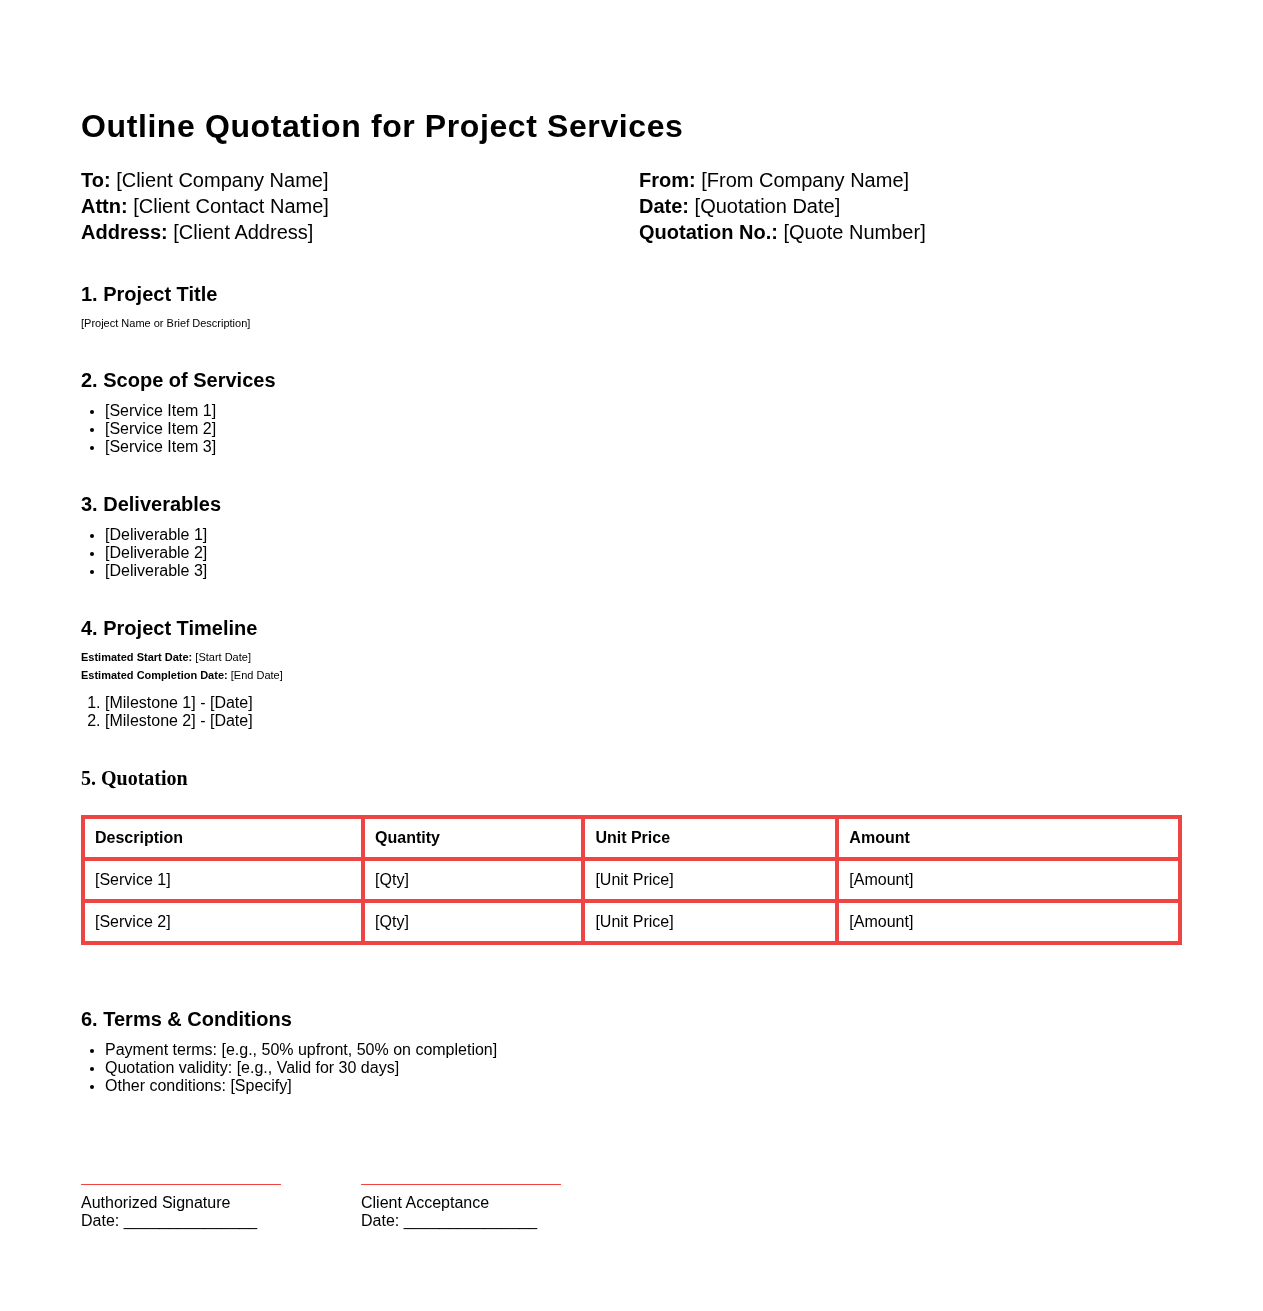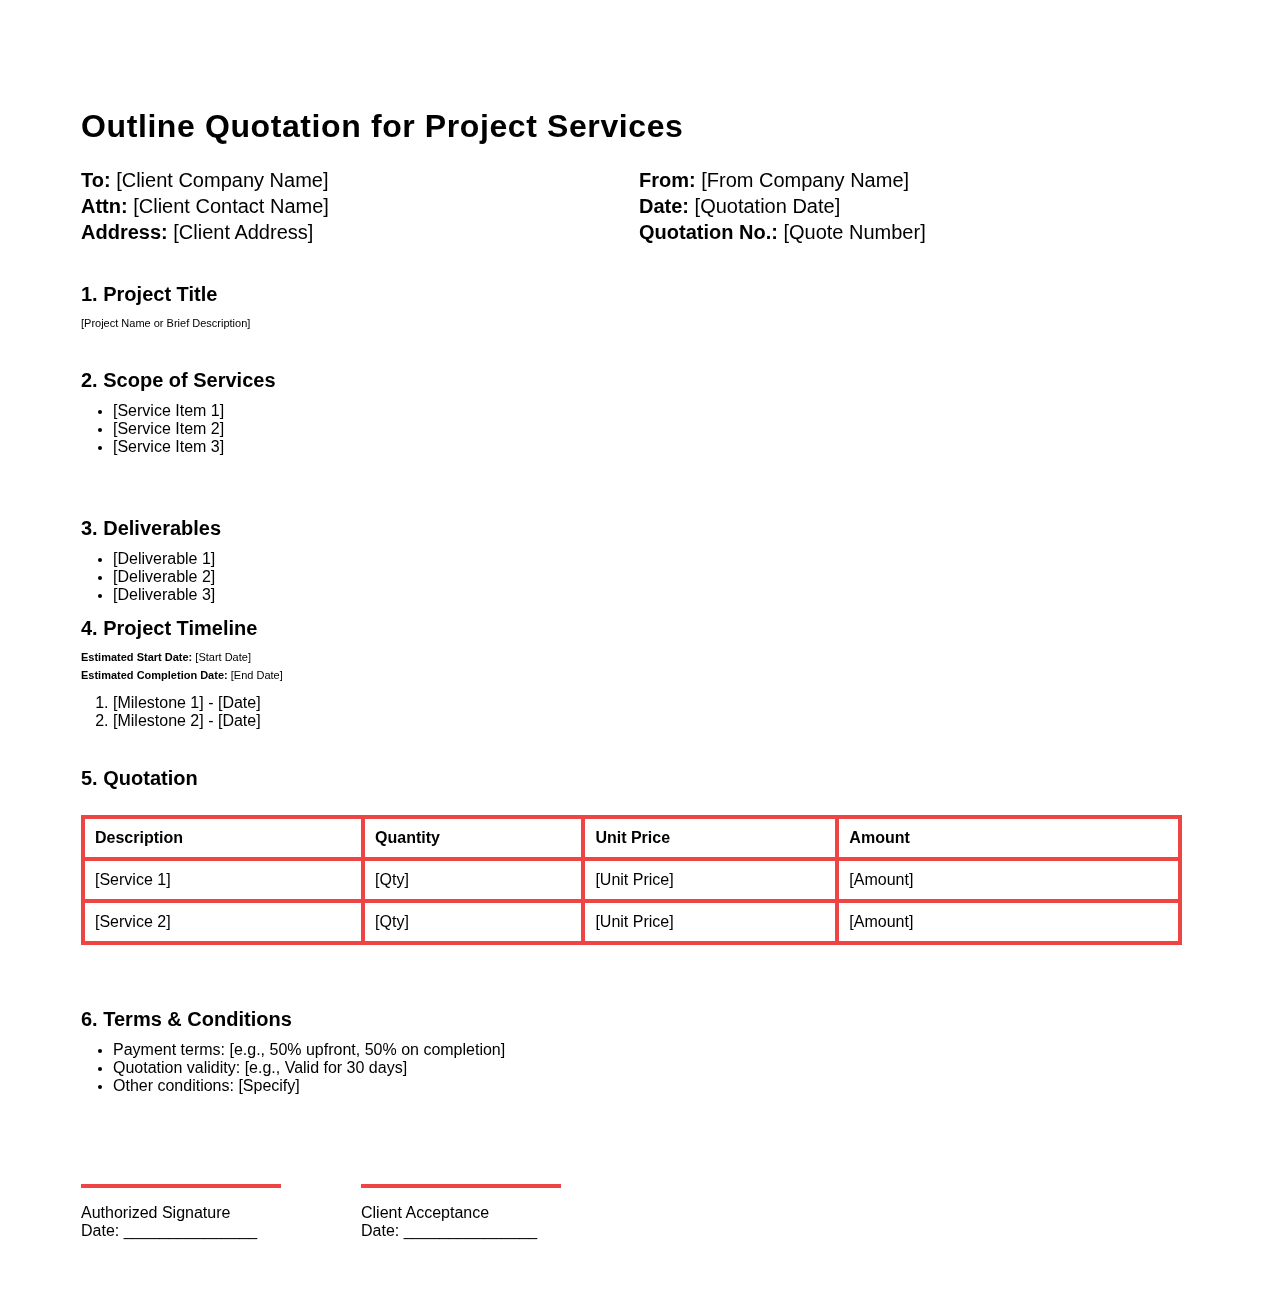--- a/index.html
+++ b/index.html
@@ -48,21 +48,21 @@
       font-size: 20px;
       line-height: 30px;
       font-weight: bold;
     }
     .sec p {
       margin: 0;
       font-size: 11px;
       line-height: 18px;
     }
     .sec ul, .sec ol {
-      margin: 8px;
+      margin: 0;
       padding-left: 24px;
       font-size: 16px;
       line-height: 18px;
     }
     .sec ul li::marker { font-size: 14px; }
 
     table.quote {
       position: absolute;
       left: 81px;
       top: 815px;
@@ -78,22 +78,22 @@
       vertical-align: middle;
     }
     table.quote th { font-weight: bold; }
     table.quote td.total-label { text-align: right; font-weight: bold; }
     table.quote td.total-value { font-weight: bold; }
 
     .sig {
       position: absolute;
       top: 1184px;
       width: 200px;
-      border-top: 4px solid #ef4444;
-      padding-top: 16px;
+      border-top: 1px solid #ef4444;
+      padding-top: 9px;
       font-size: 16px;
       line-height: 18px;
     }
     .sig.left { left: 81px; }
     .sig.right { left: 361px; }
   </style>
 </head>
 <body>
 
 <div class="page">
@@ -119,40 +119,40 @@
 
   <div class="sec" style="top:365px;">
     <h2>2. Scope of Services</h2>
     <ul style="margin-top:7px;">
       <li>[Service Item 1]</li>
       <li>[Service Item 2]</li>
       <li>[Service Item 3]</li>
     </ul>
   </div>
 
-  <div class="sec" style="top:513px;">
+  <div class="sec" style="top:489px;">
     <h2>3. Deliverables</h2>
     <ul style="margin-top:7px;">
       <li>[Deliverable 1]</li>
       <li>[Deliverable 2]</li>
       <li>[Deliverable 3]</li>
     </ul>
   </div>
 
   <div class="sec" style="top:613px;">
     <h2>4. Project Timeline</h2>
     <p style="margin-top:5px;"><b>Estimated Start Date:</b> <span>[Start Date]</span></p>
     <p><b>Estimated Completion Date:</b> <span>[End Date]</span></p>
     <ol style="margin-top:10px;">
       <li>[Milestone 1] - [Date]</li>
       <li>[Milestone 2] - [Date]</li>
     </ol>
   </div>
 
-  <div class="sec" style="top:763px;">
+  <div class="sec" style="top:763px;font-family:Liberation Serif, serif;">
     <h2>5. Quotation</h2>
   </div>
 
   <table class="quote">
     <colgroup>
       <col style="width:281px">
       <col style="width:221px">
       <col style="width:255px">
       <col style="width:344px">
     </colgroup>

